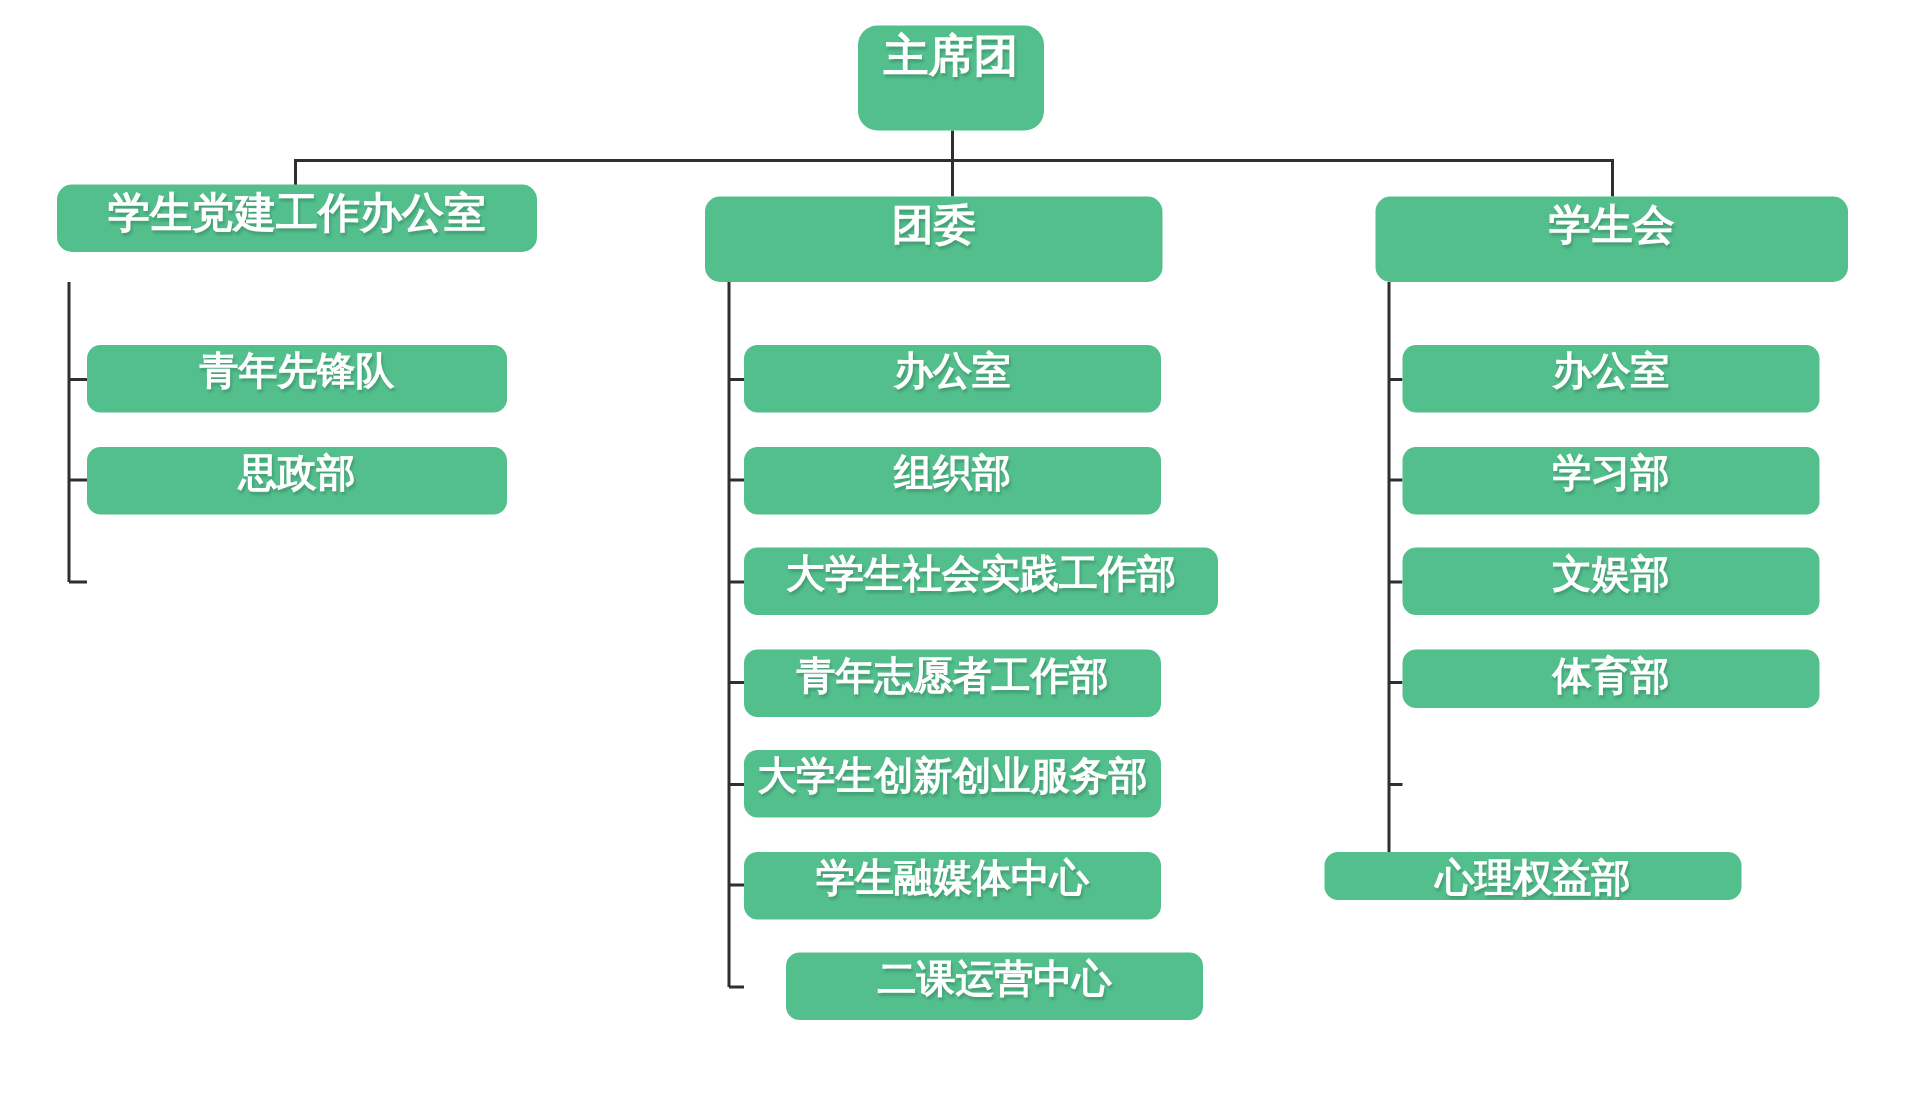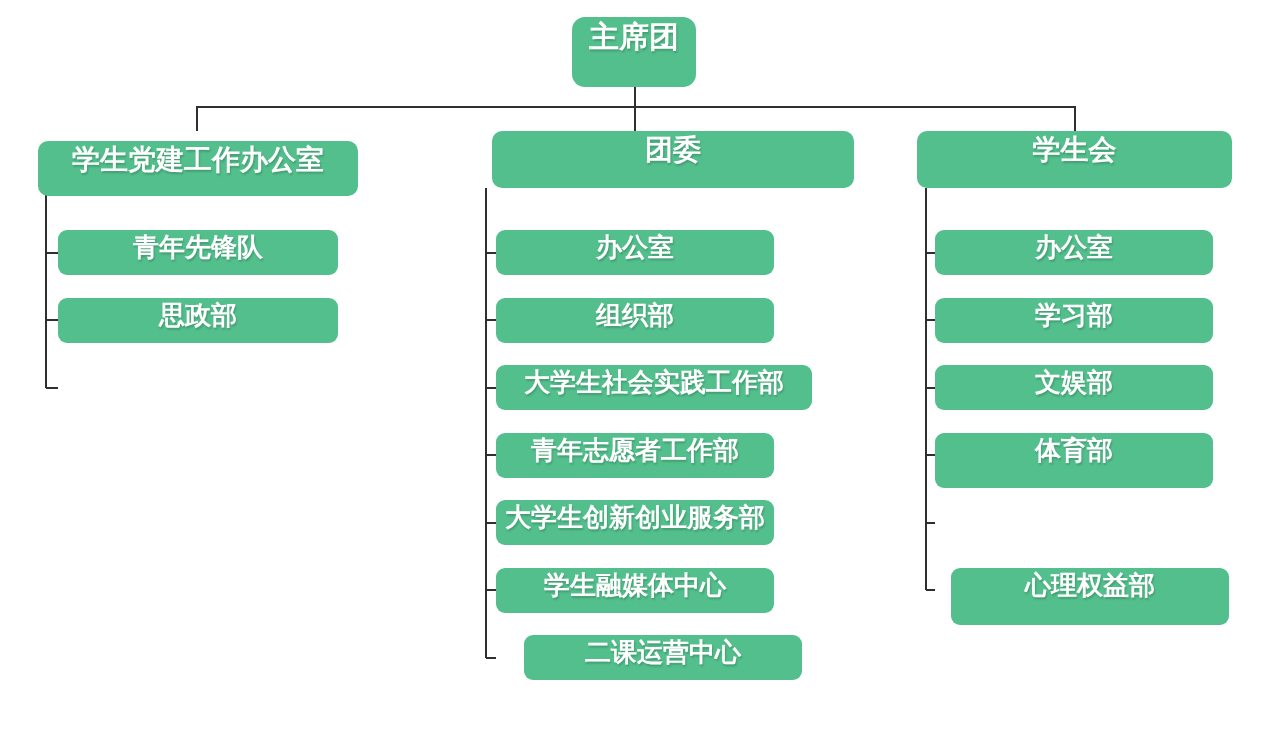--- a/index.html
+++ b/index.html
@@ -36,24 +36,24 @@
     <path class="conn" d="M197 131 L197 107 L1075 107 L1075 131"></path>
     <path class="conn" d="M46 188 V388 M46 253 H58 M46 320 H58 M46 388 H58"></path>
     <path class="conn" d="M486 188 V658 M486 253 H496 M486 320 H496 M486 388 H496 M486 455 H496 M486 523 H496 M486 590 H496 M486 658 H496"></path>
     <path class="conn" d="M926 188 V590 M926 253 H935 M926 320 H935 M926 388 H935 M926 455 H935 M926 523 H935 M926 590 H935"></path>
   </svg>
 
   <div class="node root" style="left:572px;top:17px;width:124px;height:70px">
     <span class="label">主席团</span>
   </div>
 
-  <div class="node branch" style="left:38px;top:141px;width:320px;height:55px">
+  <div class="node branch" style="left:38px;top:123px;width:320px;height:45px">
     <span class="label">学生党建工作办公室</span>
   </div>
-  <div class="node branch" style="left:492px;top:131px;width:362px;height:57px">
+  <div class="node branch" style="left:470px;top:131px;width:305px;height:57px">
     <span class="label">团委</span>
   </div>
   <div class="node branch" style="left:917px;top:131px;width:315px;height:57px">
     <span class="label">学生会</span>
   </div>
 
   <div class="node leaf" style="left:58px;top:230px;width:280px;height:45px">
     <span class="label">青年先锋队</span>
   </div>
   <div class="node leaf" style="left:58px;top:298px;width:280px;height:45px">
@@ -84,20 +84,20 @@
 
   <div class="node leaf" style="left:935px;top:230px;width:278px;height:45px">
     <span class="label">办公室</span>
   </div>
   <div class="node leaf" style="left:935px;top:298px;width:278px;height:45px">
     <span class="label">学习部</span>
   </div>
   <div class="node leaf" style="left:935px;top:365px;width:278px;height:45px">
     <span class="label">文娱部</span>
   </div>
-  <div class="node leaf" style="left:935px;top:433px;width:278px;height:55px">
+  <div class="node leaf" style="left:935px;top:433px;width:278px;height:39px">
     <span class="label">体育部</span>
   </div>
-  <div class="node leaf" style="left:951px;top:568px;width:278px;height:57px">
+  <div class="node leaf" style="left:883px;top:568px;width:278px;height:32px">
     <span class="label">心理权益部</span>
   </div>
 
 </div>
 
 </body></html>

